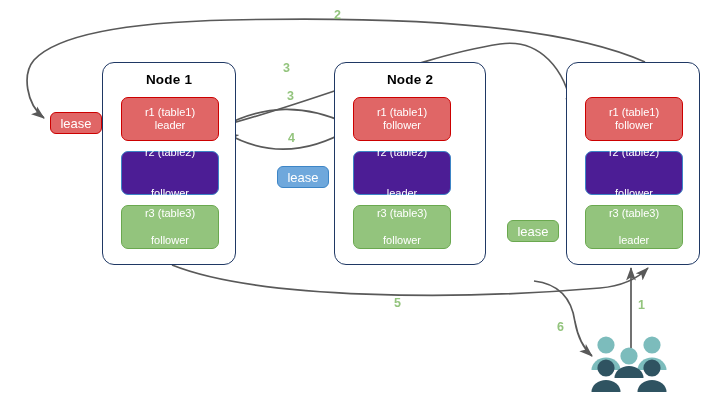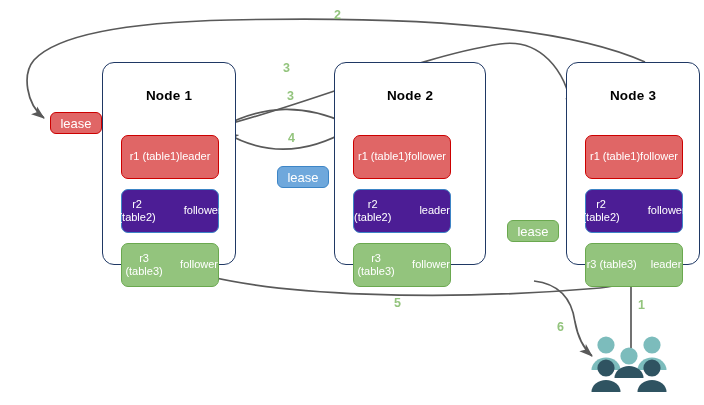--- a/index.html
+++ b/index.html
@@ -30,39 +30,38 @@
     border: 1.6px solid #1f3864;
     border-radius: 12px;
     background: #ffffff;
     z-index: 3;
   }
   .node-title {
     text-align: center;
     font-size: 13.5px;
     font-weight: bold;
     color: #000000;
-    margin-top: 25px;
+    margin-top: 9px;
     letter-spacing: .2px;
   }
   .replica {
     position: absolute;
     left: 18px;
     width: 98px;
     height: 44px;
     box-sizing: border-box;
     border-radius: 7px;
     display: flex;
-    flex-direction: row;
+    flex-direction: column;
     align-items: center;
     justify-content: center;
     color: #ffffff;
     font-size: 11px;
     line-height: 13.5px;
     text-align: center;
-    margin-top: 38px;
   }
   .replica .ln { display: block; }
   .rep-red   { background: #e06666; border: 1.6px solid #cc0000; }
   .rep-blue  { background: #4c1d95; border: 1.6px solid #3d85c6; gap: 28px; }
   .rep-green { background: #93c47d; border: 1.6px solid #6aa84f; }
   .r-1 { top: 34px; }
   .r-2 { top: 88px; }
   .r-3 { top: 142px; gap: 14px; }
 
   .lease {
@@ -146,21 +145,20 @@
       <span class="ln">r2 (table2)</span>
       <span class="ln">leader</span>
     </div>
     <div class="replica rep-green r-3">
       <span class="ln">r3 (table3)</span>
       <span class="ln">follower</span>
     </div>
   </div>
 
   <div class="node" id="node-3" style="left:566px; top:62px; width:134px; height:203px;">
-    <div class="node-title">Node 3</div>
     <div class="replica rep-red r-1">
       <span class="ln">r1 (table1)</span>
       <span class="ln">follower</span>
     </div>
     <div class="replica rep-blue r-2">
       <span class="ln">r2 (table2)</span>
       <span class="ln">follower</span>
     </div>
     <div class="replica rep-green r-3">
       <span class="ln">r3 (table3)</span>

